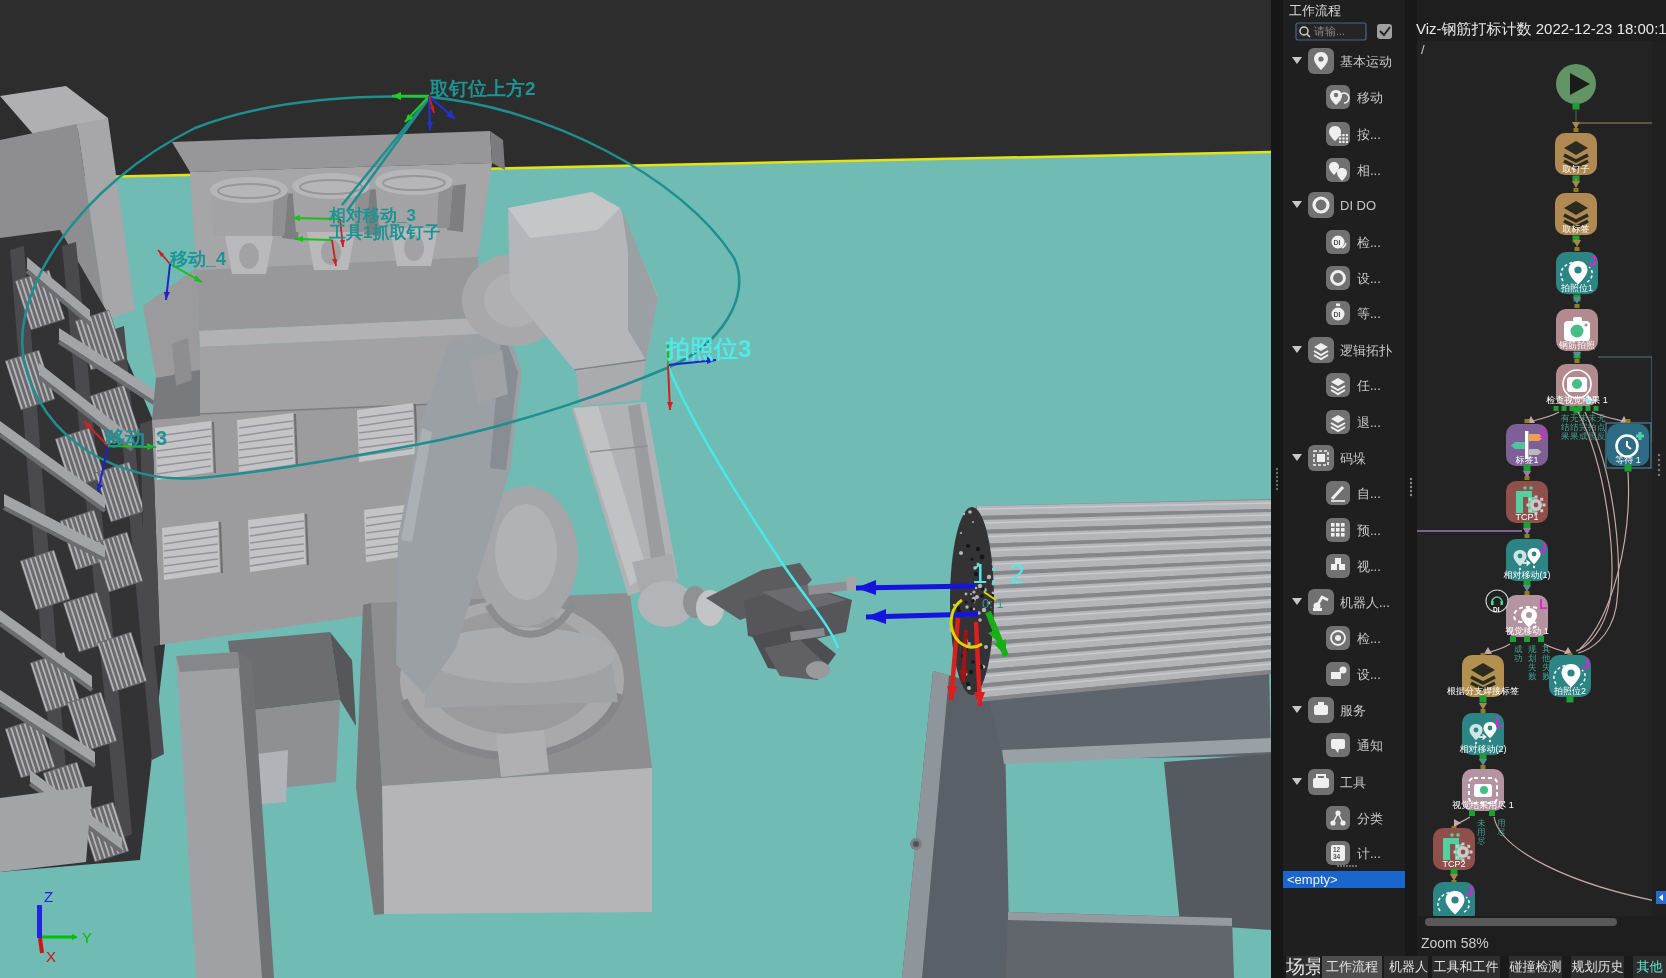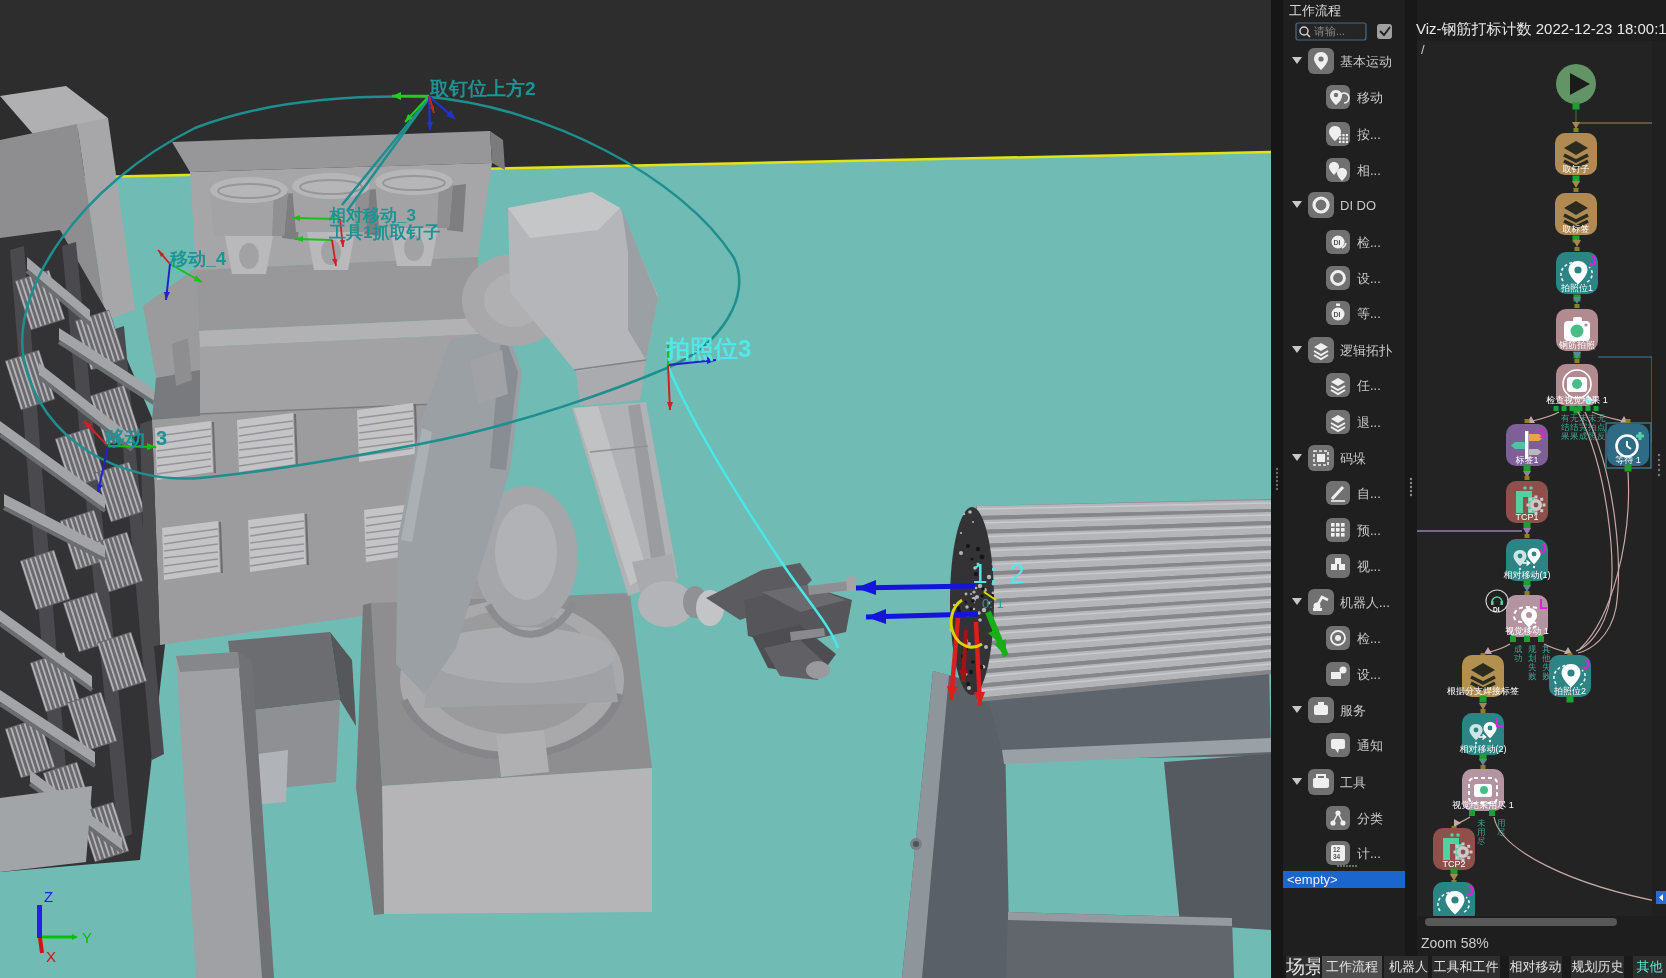--- a/index.html
+++ b/index.html
@@ -931,14 +931,14 @@
       <circle cx="1659" cy="475" r="1.2"></circle>
     </g>
     <rect x="1656" y="891" width="10" height="13" fill="#2a6bd2"></rect>
     <path d="M1663,894 L1659,897.5 L1663,901 Z" fill="#ffffff"></path>
   </svg>
 <div class="abs" style="left:1283px;top:956px;width:383px;height:22px;background:#1a1a1a"></div>
 <div class="abs" style="left:1286px;top:956px;width:34px;height:22px;background:#2e2e2e;color:#e2e2e2;font-size:19px;text-align:center;line-height:22px;overflow:hidden;white-space:nowrap">场景</div>
 <div class="abs" style="left:1322px;top:956px;width:60px;height:22px;background:#4e4e4e;color:#e2e2e2;font-size:13px;text-align:center;line-height:22px;overflow:hidden;white-space:nowrap">工作流程</div>
 <div class="abs" style="left:1384px;top:956px;width:44px;height:22px;background:#2e2e2e;color:#e2e2e2;font-size:13px;text-align:right;line-height:22px;overflow:hidden;white-space:nowrap">机器人</div>
 <div class="abs" style="left:1432px;top:956px;width:68px;height:32px;background:#2e2e2e;color:#e2e2e2;font-size:13px;text-align:center;line-height:22px;overflow:hidden;white-space:nowrap">工具和工件</div>
-<div class="abs" style="left:1509px;top:956px;width:53px;height:22px;background:#2e2e2e;color:#e2e2e2;font-size:13px;text-align:center;line-height:22px;overflow:hidden;white-space:nowrap">相对移动</div>
+<div class="abs" style="left:1509px;top:956px;width:53px;height:22px;background:#2e2e2e;color:#e2e2e2;font-size:13px;text-align:center;line-height:22px;overflow:hidden;white-space:nowrap">碰撞检测</div>
 <div class="abs" style="left:1571px;top:956px;width:53px;height:22px;background:#2e2e2e;color:#e2e2e2;font-size:13px;text-align:center;line-height:22px;overflow:hidden;white-space:nowrap">规划历史</div>
 <div class="abs" style="left:1633px;top:956px;width:33px;height:35px;background:#2e2e2e;color:#5eead4;font-size:13px;text-align:center;line-height:22px;overflow:hidden;white-space:nowrap">其他</div>
 </body></html>

